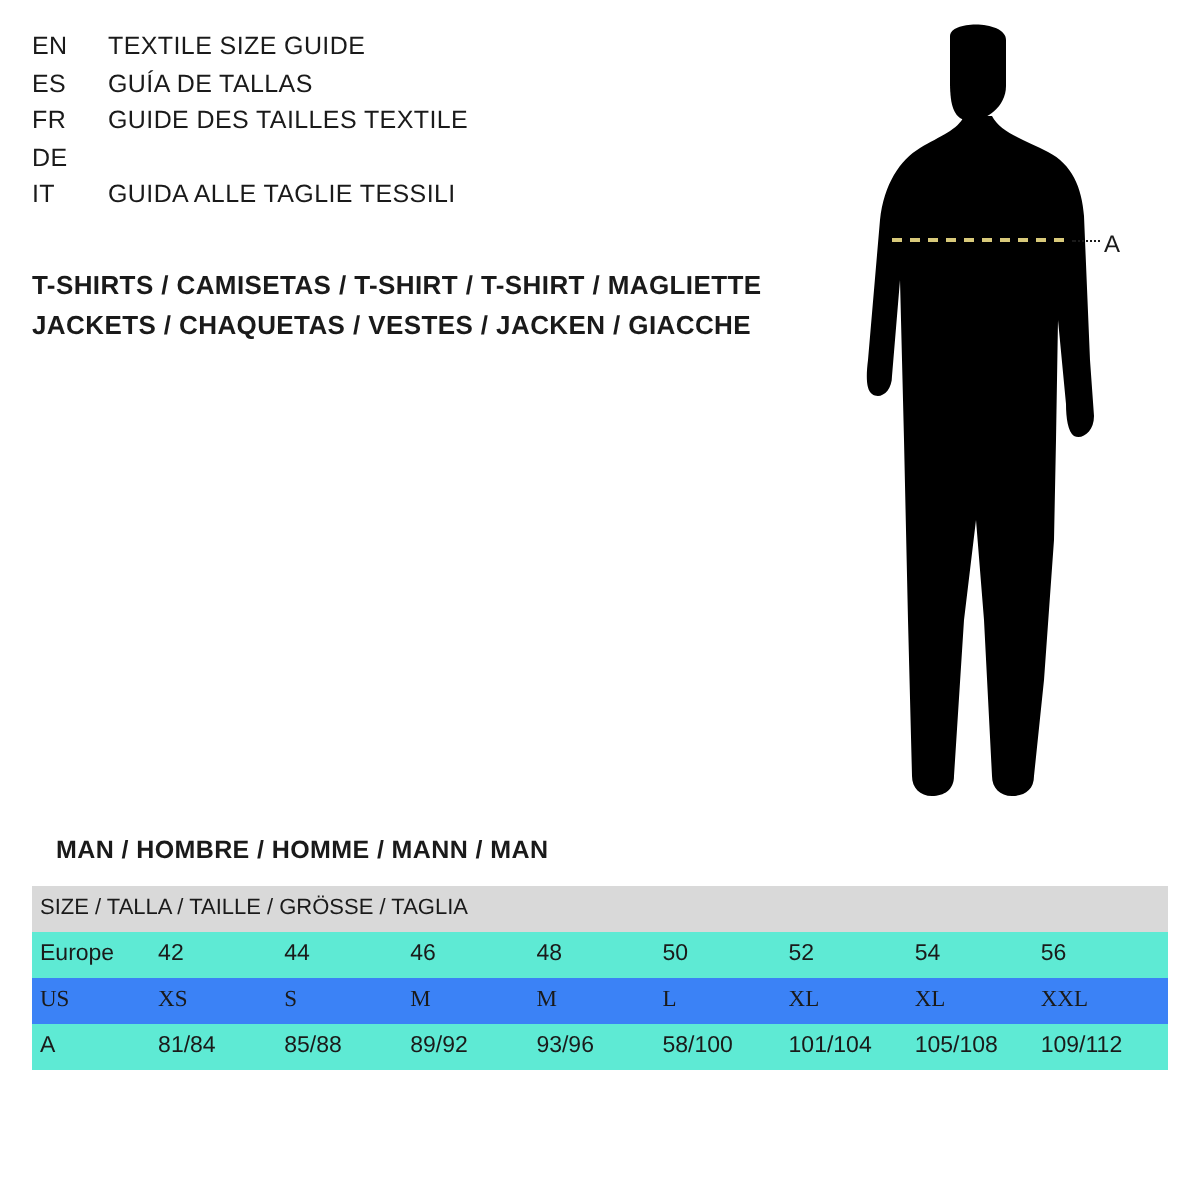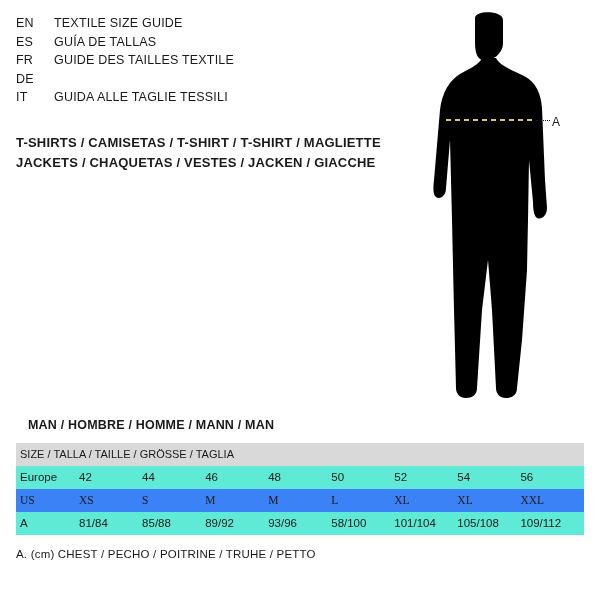--- a/index.html
+++ b/index.html
@@ -255,15 +255,14 @@
         <td class="val">89/92</td>
         <td class="val">93/96</td>
         <td class="val">58/100</td>
         <td class="val">101/104</td>
         <td class="val">105/108</td>
         <td class="val">109/112</td>
       </tr>
     </tbody>
   </table>
 
-  <div class="footnote">A. (cm) CHEST / PECHO / POITRINE / TRUHE / PETTO</div>
 
 </div>
 
 </body></html>

